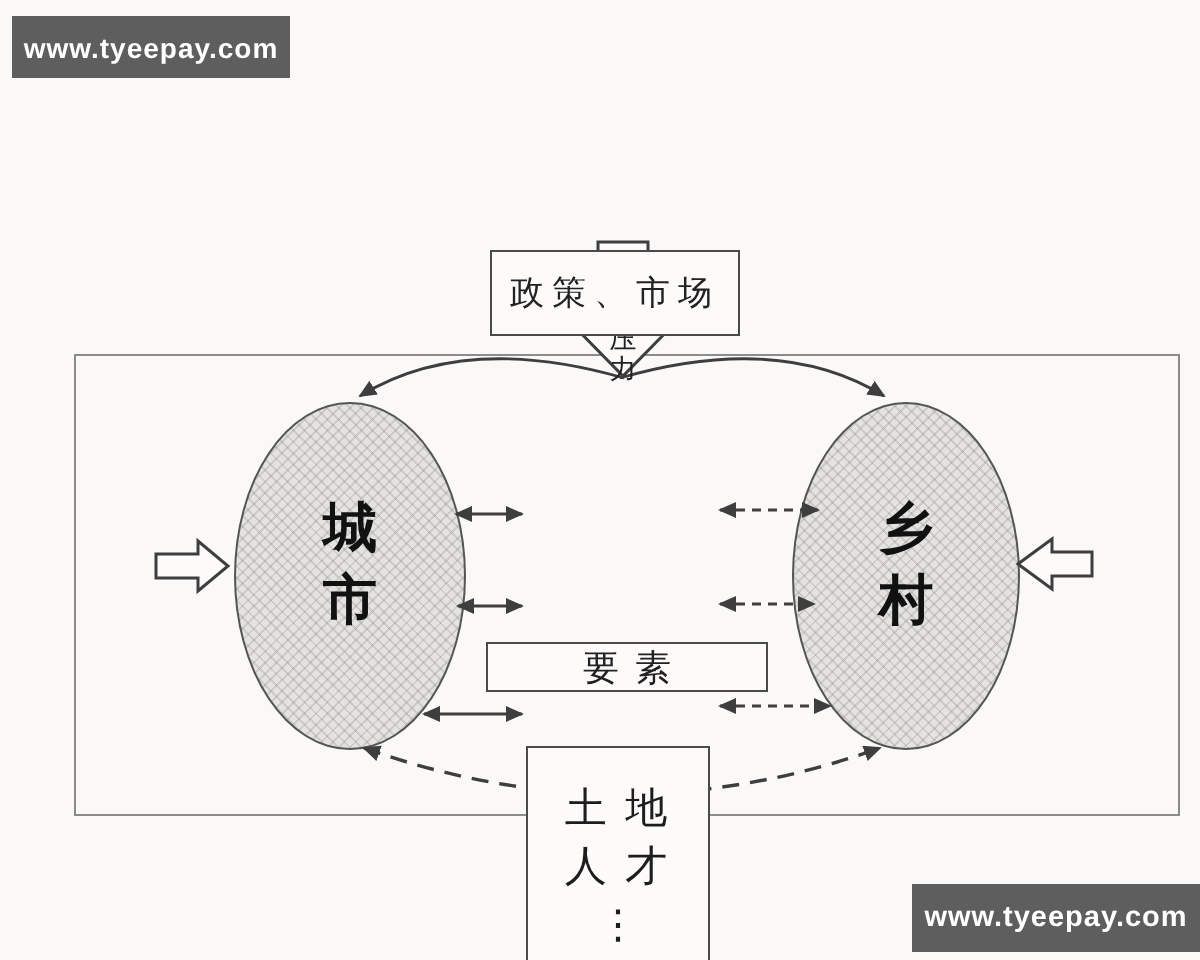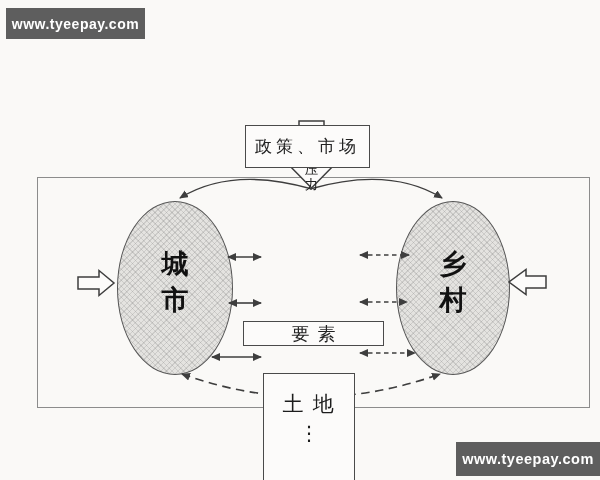--- a/index.html
+++ b/index.html
@@ -133,20 +133,21 @@
     <span class="char">压</span>
     <span class="char">力</span>
   </div>
 
   <div class="box elements-box txt-layer">
     <span>要素</span>
   </div>
 
   <div class="box center-box txt-layer">
     <span class="factor-row">土 地</span>
+    <span class="factor-row">人 才</span>
     <span class="factor-dots">⋮</span>
   </div>
 
   <div class="watermark wm-br">
     <span>www.tyeepay.com</span>
   </div>
 
 </div>
 
 </body></html>

